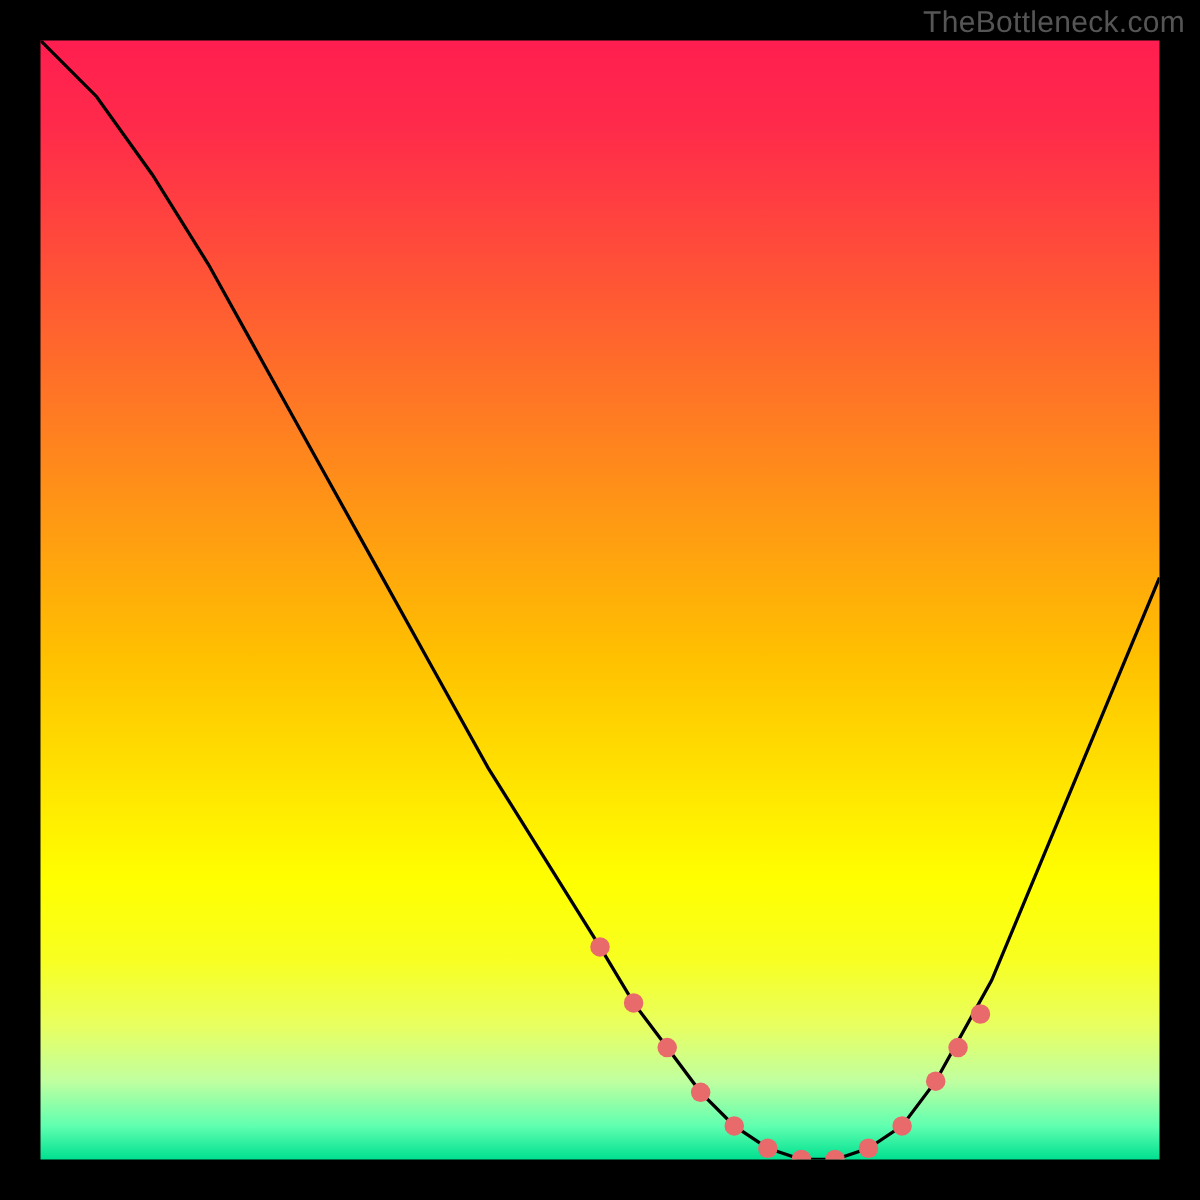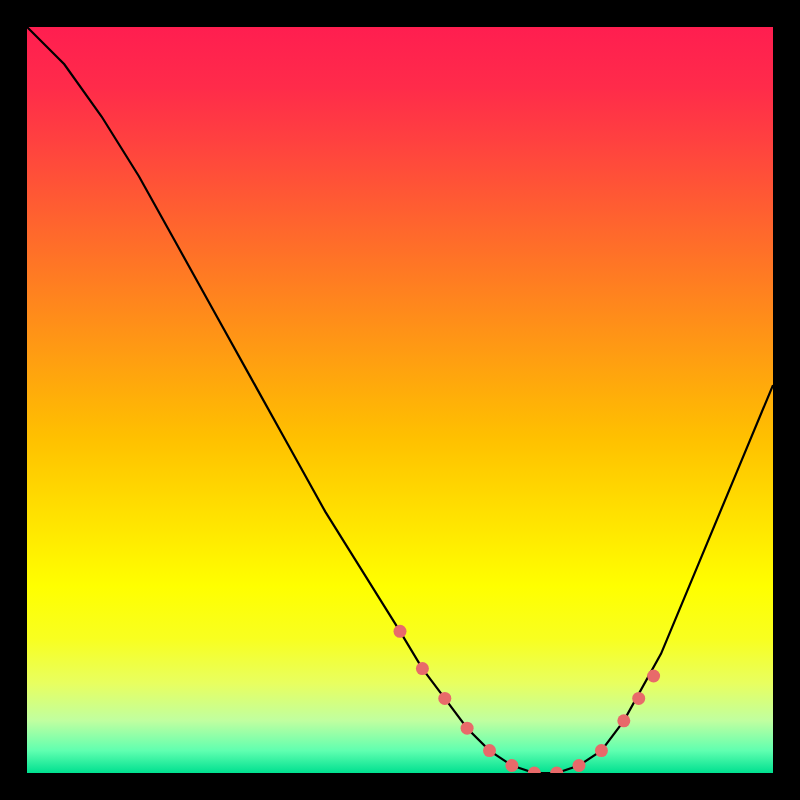--- a/index.html
+++ b/index.html
@@ -77,13 +77,14 @@
         <circle cx="507.3" cy="746.0" r="6.5" fill="#e86a6a"></circle>
         <circle cx="529.7" cy="746.0" r="6.5" fill="#e86a6a"></circle>
         <circle cx="552.0" cy="738.5" r="6.5" fill="#e86a6a"></circle>
         <circle cx="574.4" cy="723.6" r="6.5" fill="#e86a6a"></circle>
         <circle cx="596.8" cy="693.8" r="6.5" fill="#e86a6a"></circle>
         <circle cx="611.7" cy="671.4" r="6.5" fill="#e86a6a"></circle>
         <circle cx="626.6" cy="649.0" r="6.5" fill="#e86a6a"></circle>
       </g>
   </svg>
 
+  <div class="watermark">TheBottleneck.com</div>
 </div>
 
 </body></html>

